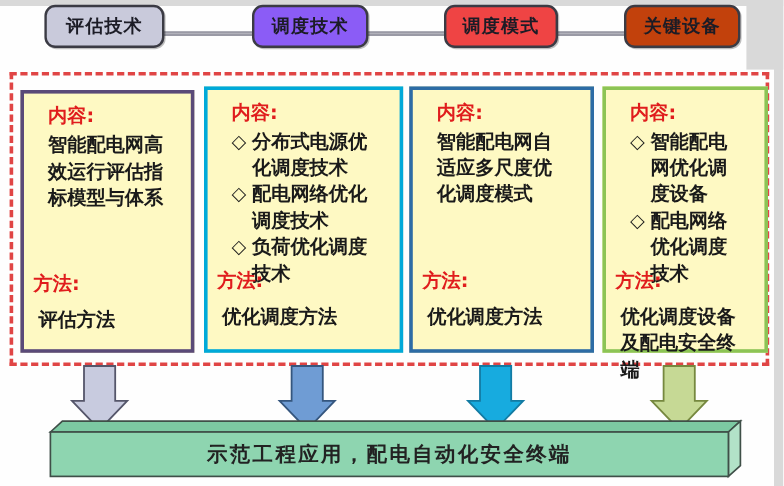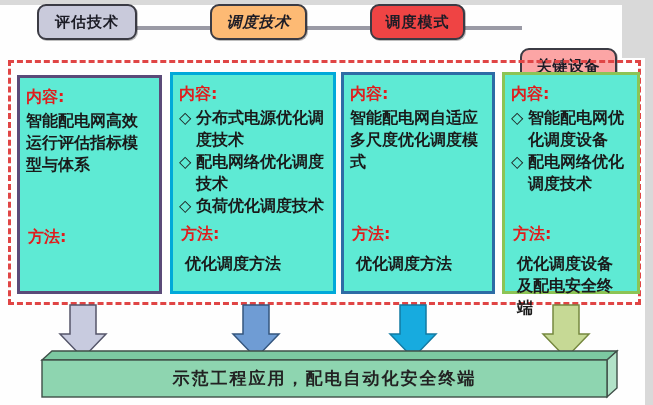--- a/index.html
+++ b/index.html
@@ -35,21 +35,21 @@
 
   
   #frame{
     position:absolute;left:8px;top:60px;width:633px;height:245px;
     box-sizing:border-box;border:3px dashed #e04545;background:transparent;
   }
 
   
   .panel{
     position:absolute;top:72px;height:222px;box-sizing:border-box;
-    background:#5eead4;border:3px solid #555;padding:8px 6px;
+    background:#fef9c3;border:3px solid #555;padding:8px 20px;
     font-size:16px;font-weight:bold;color:#1a1a1a;line-height:22px;
   }
   .plabel{color:#e01d1d;font-weight:bold;margin-bottom:2px;}
   .ptext{color:#1a1a1a;}
   .bullet{display:flex;align-items:flex-start;}
   .bullet .diamond{flex:0 0 17px;}
   .bullet .btxt{flex:1;}
   .method{position:absolute;top:148px;left:8px;right:10px;}
   .method .mtext{margin-top:8px;margin-left:4px;}
   #panel1{left:17px;width:145px;top:75px;height:219px;}
@@ -72,31 +72,32 @@
 
   <div class="artifact" id="art-top" style="background-color: rgb(217, 217, 217);"></div>
   <div class="artifact" id="art-topright" style="background-color: rgb(217, 217, 217);"></div>
   <div class="artifact" id="art-right" style="background-color: rgb(217, 217, 217);"></div>
 
   <div class="connector" id="conn1"></div>
   <div class="connector" id="conn2"></div>
   <div class="connector" id="conn3"></div>
 
   <div class="node" id="node1" style="background-color: rgb(201, 202, 219);">评估技术</div>
-  <div class="node" id="node2" style="background-color: #fdba74; font-style: italic;">调度技术</div>
+  <div class="node" id="node2" style="background-color: #8b5cf6;">调度技术</div>
   <div class="node" id="node3" style="background-color: #ef4444;">调度模式</div>
-  <div class="node" id="node4" style="background-color: #fca5a5; margin-top: 44px;">关键设备</div>
+  <div class="node" id="node4" style="background-color: #c2410c;">关键设备</div>
 
   <div id="frame"></div>
 
   <div class="panel" id="panel1" style="border-color: rgb(90, 74, 120);">
     <div class="plabel">内容:</div>
     <div class="ptext">智能配电网高效运行评估指标模型与体系</div>
     <div class="method">
       <div class="plabel">方法:</div>
+      <div class="ptext mtext">评估方法</div>
     </div>
   </div>
 
   <div class="panel" id="panel2" style="border-color: rgb(0, 169, 217);">
     <div class="plabel">内容:</div>
     <div class="bullet">
       <span class="diamond">◇</span>
       <span class="btxt">分布式电源优化调度技术</span>
     </div>
     <div class="bullet">

